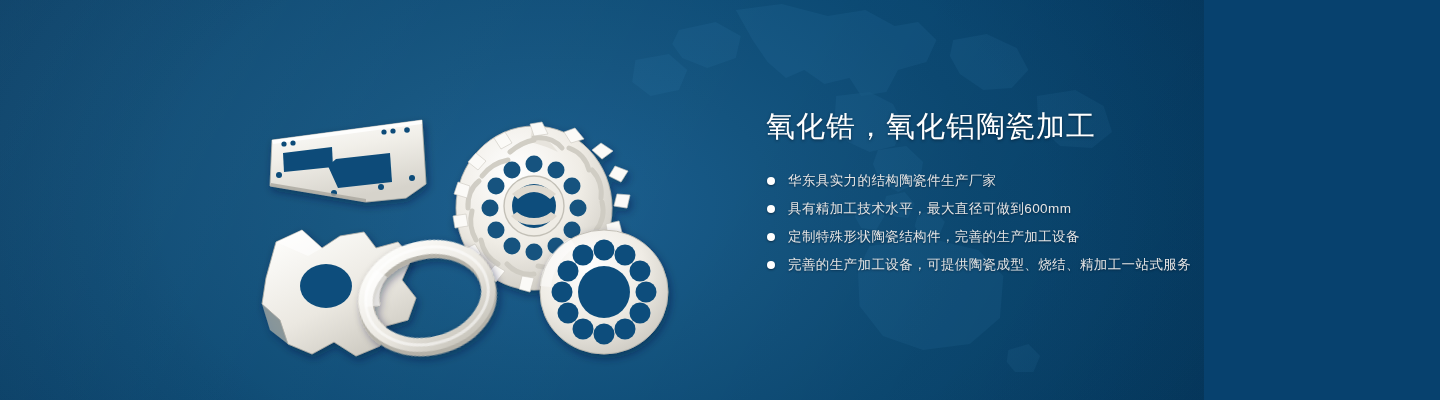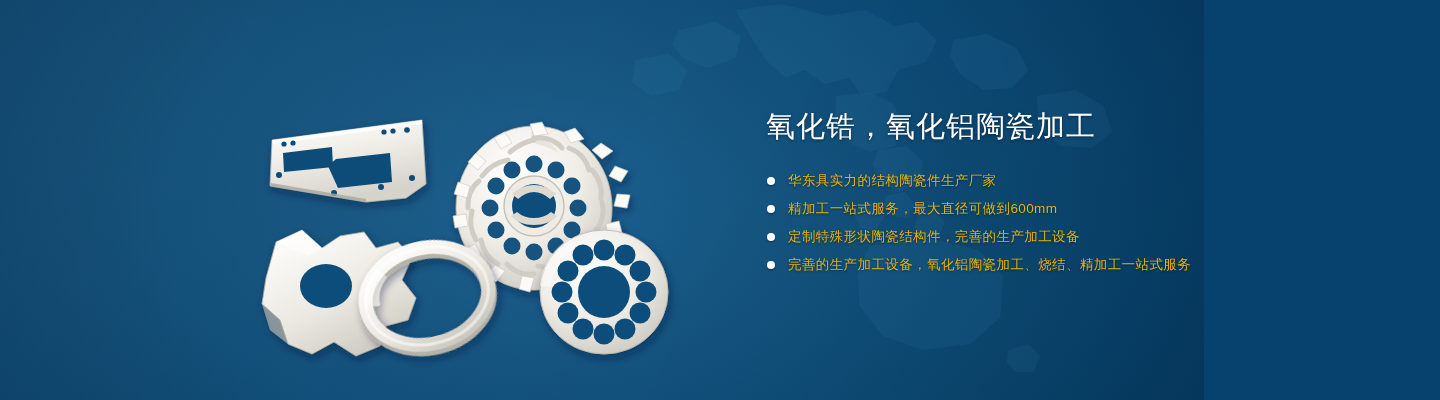--- a/index.html
+++ b/index.html
@@ -63,21 +63,21 @@
     list-style:none;
     margin:26px 0 0 0;
     padding:0;
   }
   .bullets li{
     position:relative;
     padding-left:22px;
     margin-bottom:7px;
     font-size:13.5px;
     line-height:21px;
-    color:#eab308;
+    color:#e5e5e5;
     letter-spacing:.4px;
     text-shadow:0 1px 2px rgba(0,14,30,.5);
     white-space:nowrap;
   }
   .dot{
     position:absolute;
     left:1px;top:7px;
     width:8px;height:8px;
     border-radius:50%;
     background:#ffffff;
@@ -261,26 +261,26 @@
 
   <div class="copy">
     <h1 class="headline">氧化锆，氧化铝陶瓷加工</h1>
     <ul class="bullets">
       <li>
         <span class="dot"></span>
         <span>华东具实力的结构陶瓷件生产厂家</span>
       </li>
       <li>
         <span class="dot"></span>
-        <span>精加工一站式服务，最大直径可做到600mm</span>
+        <span>具有精加工技术水平，最大直径可做到600mm</span>
       </li>
       <li>
         <span class="dot"></span>
         <span>定制特殊形状陶瓷结构件，完善的生产加工设备</span>
       </li>
       <li>
         <span class="dot"></span>
-        <span>完善的生产加工设备，氧化铝陶瓷加工、烧结、精加工一站式服务</span>
+        <span>完善的生产加工设备，可提供陶瓷成型、烧结、精加工一站式服务</span>
       </li>
     </ul>
   </div>
 
 </div>
 
 </body></html>

